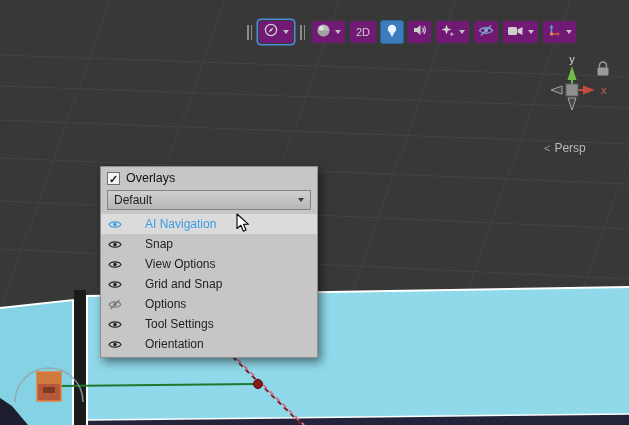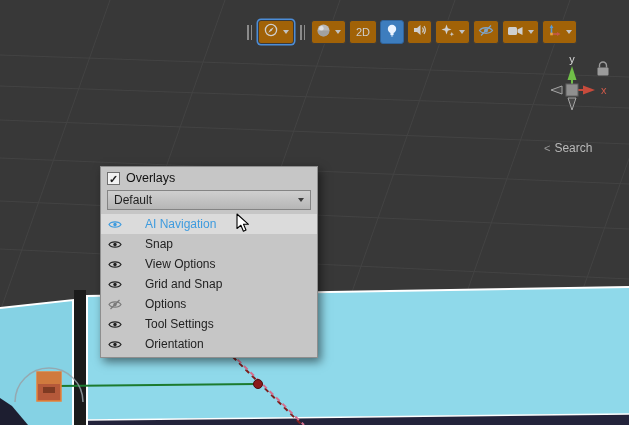--- a/index.html
+++ b/index.html
@@ -4,21 +4,21 @@
 <style>
   html,body{margin:0;padding:0;}
   body{width:629px;height:425px;overflow:hidden;background:#383838;
        font-family:"Liberation Sans",sans-serif;position:relative;}
   #app{position:absolute;inset:0;width:629px;height:425px;}
 
   .scene-svg{position:absolute;left:0;top:0;}
 
   
   .toolbar{position:absolute;left:244px;top:19px;height:26px;display:flex;align-items:center;gap:3px;}
-  .tb-btn{height:24px;min-width:24px;background:#a16207;border:1px solid #3A3A3A;border-radius:3px;
+  .tb-btn{height:24px;min-width:24px;background:#701a75;border:1px solid #3A3A3A;border-radius:3px;
           display:flex;align-items:center;justify-content:center;gap:2px;padding:0 4px;box-sizing:border-box;cursor:default;}
   .tb-btn.outlined{box-shadow:0 0 0 1.5px #4C8DD8;}
   .tb-btn.active-blue{background:#3D7DBE;border-color:#2F639B;}
   .handle{width:7px;height:15px;display:flex;gap:2px;justify-content:center;margin:0 2px;}
   .handle i{width:1.5px;height:15px;background:#8B8B8B;display:block;}
   .caret{width:0;height:0;border-left:3.5px solid transparent;border-right:3.5px solid transparent;
          border-top:4px solid #C2C2C2;margin-left:2px;}
   .caret.dark{border-top-color:#3C3C3C;}
   .twoD{color:#CFCFCF;font-size:11px;padding:0 2px;}
 
@@ -210,21 +210,21 @@
       <rect x="28" y="34" width="12" height="12" fill="#8F8F8F" stroke="#606060"></rect>
       <g>
         <path d="M61.5,17.5 v-2 a3.5,3.5 0 0 1 7,0 v2" stroke="#9B9B9B" fill="none" stroke-width="1.4"></path>
         <rect x="59.5" y="17.5" width="11" height="8" rx="1" fill="#9B9B9B"></rect>
       </g>
     </svg>
   </div>
 
   <div class="persp">
     <span class="chev">&lt;</span>
-    <span>Search</span>
+    <span>Persp</span>
   </div>
 
   <div class="menu">
     <div class="menu-title">
       <span class="checkbox">✓</span>
       <span class="t">Overlays</span>
     </div>
 
     <div class="dropdown">
       <span>Default</span>

